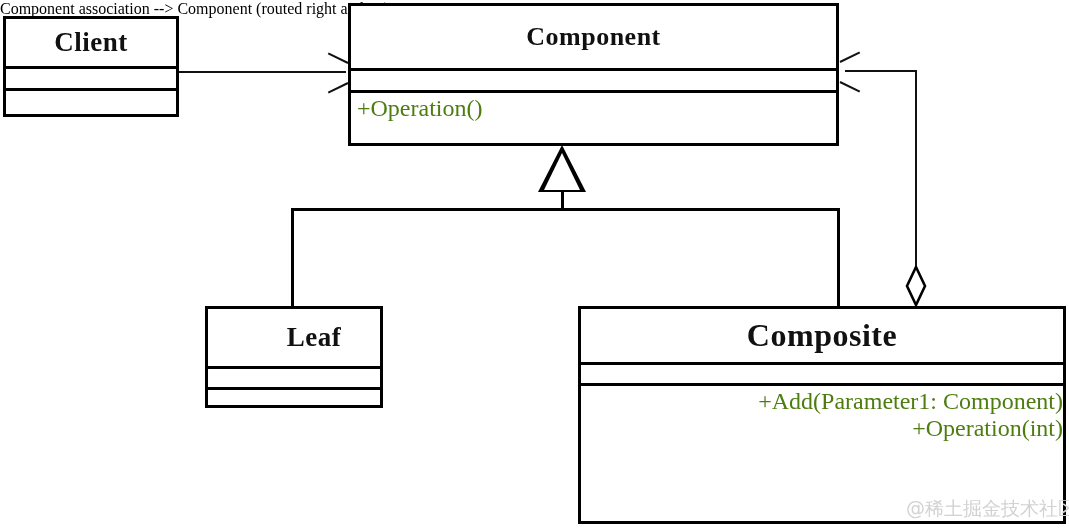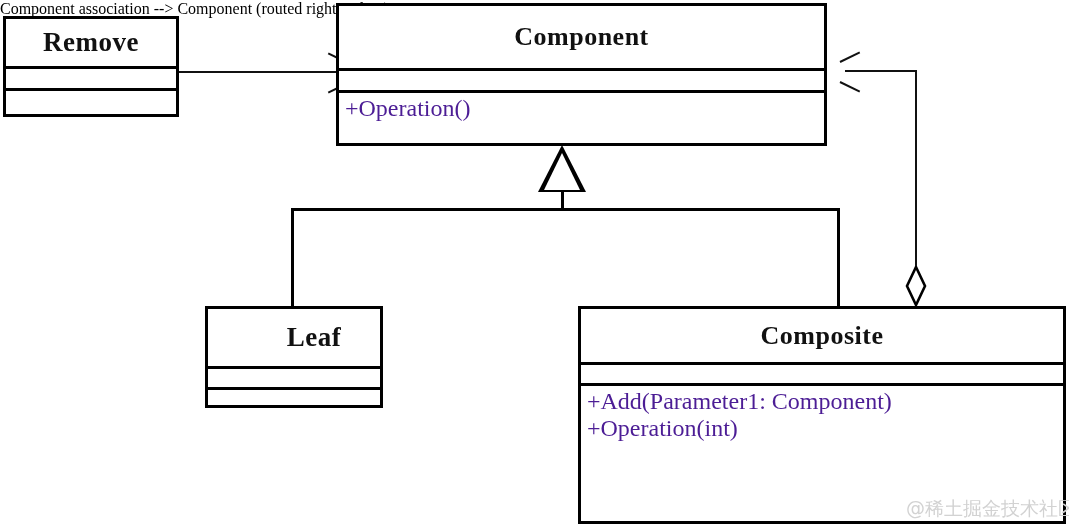--- a/index.html
+++ b/index.html
@@ -43,49 +43,49 @@
     white-space: nowrap;
   }
   .member-list {
     display: flex;
     flex-direction: column;
     justify-content: flex-start;
     padding: 2px 0 0 6px;
   }
   .member {
     white-space: nowrap;
-    color: #4c1d95;
+    color: #4d7c0f;
     line-height: 1.12;
   }
 
   
   #box-client      { left: 3px;   top: 16px;  width: 176px; height: 101px; }
   #box-client .c1  { height: 47px; }
   #box-client .c2  { height: 22px; }
   #box-client .c3  { flex: 1 1 auto; }
   #box-client .class-title { font-size: 27px; }
 
-  #box-component       { left: 336px; top: 3px;   width: 491px; height: 143px; }
+  #box-component       { left: 348px; top: 3px;   width: 491px; height: 143px; }
   #box-component .c1   { height: 62px; }
   #box-component .c2   { height: 22px; }
   #box-component .c3   { flex: 1 1 auto; }
   #box-component .class-title { font-size: 26px; }
   #box-component .member { font-size: 24px; }
 
   #box-leaf        { left: 205px; top: 306px; width: 178px; height: 102px; }
   #box-leaf .c1    { height: 57px; }
   #box-leaf .c2    { height: 21px; }
   #box-leaf .c3    { flex: 1 1 auto; }
   #box-leaf .class-title { font-size: 27px; margin-left: 40px; }
 
   #box-composite       { left: 578px; top: 306px; width: 488px; height: 218px; }
   #box-composite .c1   { height: 53px; }
   #box-composite .c2   { height: 21px; }
-  #box-composite .c3   { flex: 1 1 auto; }
-  #box-composite .class-title { font-size: 26px; }
+  #box-composite .c3   { flex: 1 1 auto; text-align: right; }
+  #box-composite .class-title { font-size: 32px; }
   #box-composite .member { font-size: 24px; }
 
   
   .line {
     position: absolute;
     background: #111111;
   }
   .line.h { height: 2px; }
   .line.v { width: 2px; }
   .line.thick-h { height: 3px; background: #000000; }
@@ -175,21 +175,21 @@
   <div class="diamond-aggregation" style="left:905px; top:266px;">
     <svg width="22" height="40" viewBox="0 0 22 40" aria-hidden="true">
       <polygon points="11,1 20,20 11,39 2,20" fill="#ffffff" stroke="#000000" stroke-width="2.6"></polygon>
     </svg>
   </div>
 
   
 
   
   <div class="uml-class" id="box-client">
-    <div class="compartment c1 class-title">Remove</div>
+    <div class="compartment c1 class-title">Client</div>
     <div class="compartment c2 divider member-list"></div>
     <div class="compartment c3 divider member-list"></div>
   </div>
 
   
   <div class="uml-class" id="box-component">
     <div class="compartment c1 class-title">Component</div>
     <div class="compartment c2 divider member-list"></div>
     <div class="compartment c3 divider member-list">
       <div class="member">+Operation()</div>

